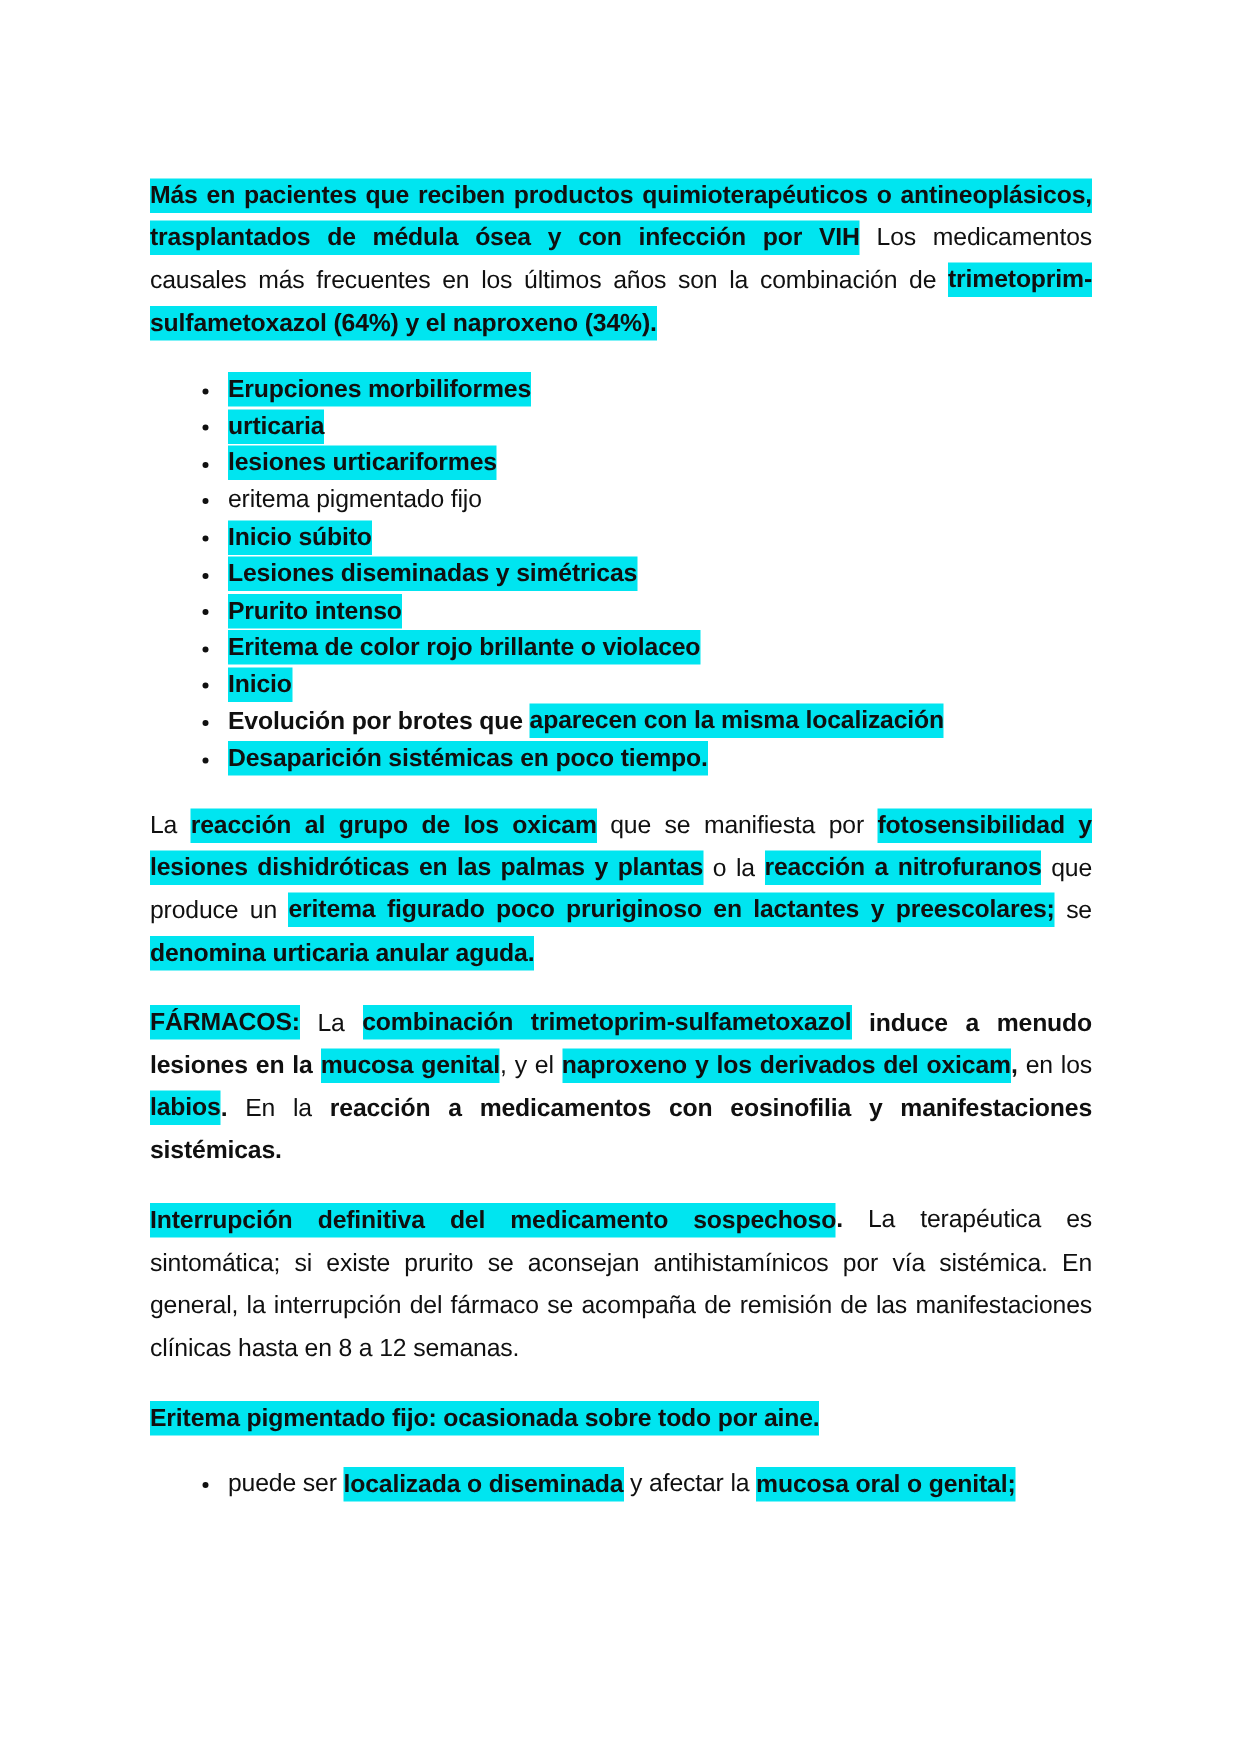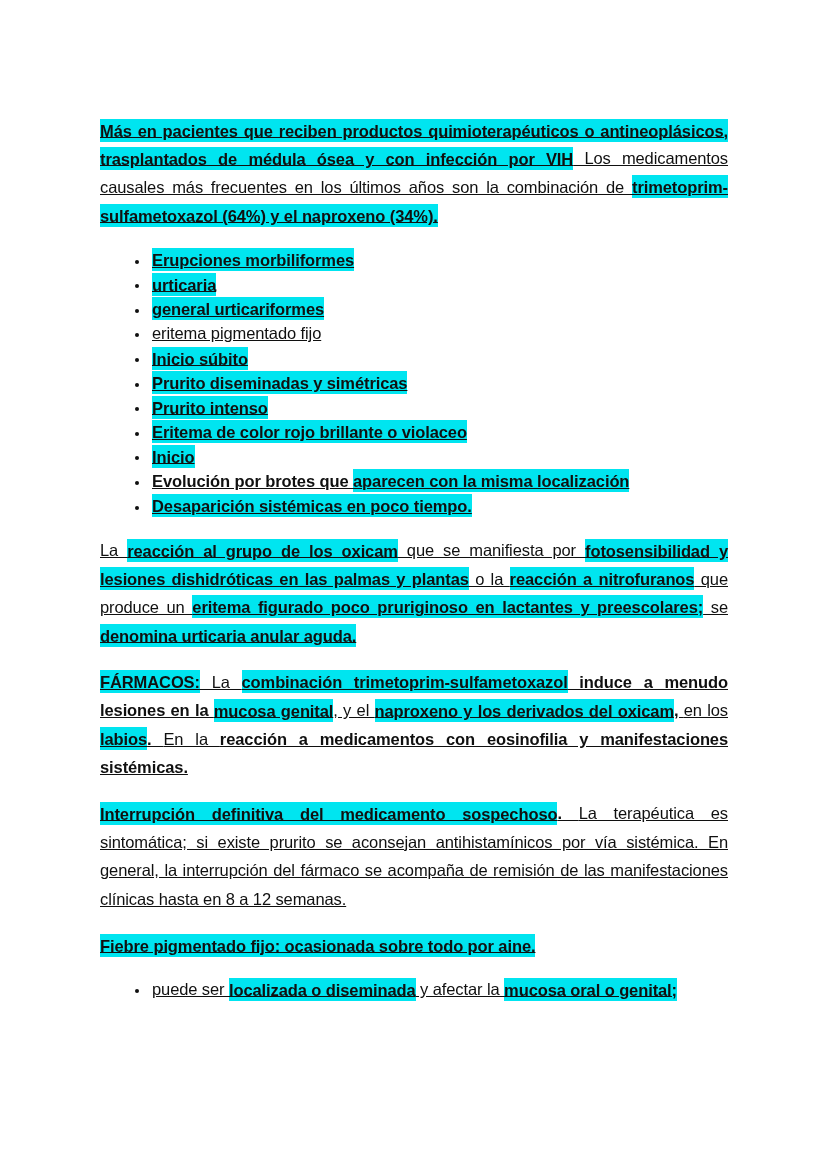--- a/index.html
+++ b/index.html
@@ -5,21 +5,21 @@
   :root { --hl:#00e5f0; --ink:#101010; --bg:#ffffff; }
   * { box-sizing: border-box; }
   html, body { margin: 0; padding: 0; }
   body {
     width: 828px; height: 1169px;
     background: var(--bg);
     color: var(--ink);
     font-family: "Liberation Sans", "DejaVu Sans", sans-serif;
     overflow: hidden;
   }
-  .page { width: 828px; height: 1169px; padding: 116px 100px 47px 100px; text-decoration: underline; }
+  .page { width: 828px; height: 1169px; padding: 116px 100px 47px 100px; }
   p.doc-par {
     margin: 0 0 18px 0;
     font-size: 16.5px;
     line-height: 28.4px;
     text-align: justify;
     letter-spacing: -0.1px;
   }
   ul.doc-list {
     margin: 0 0 18px 0;
     padding: 0 0 0 50px;
@@ -42,31 +42,31 @@
 </style>
 </head>
 <body>
 
 <div class="page">
   <div id="doc-body">
       <p class="doc-par"><span class="b hl">Más en pacientes que reciben productos quimioterapéuticos o antineoplásicos, trasplantados de médula ósea y con infección por VIH</span><span class=""> Los medicamentos causales más frecuentes en los últimos años son la combinación de </span><span class="b hl">trimetoprim-sulfametoxazol (64%) y el naproxeno (34%).</span></p>
       <ul class="doc-list">
         <li><span class="b hl">Erupciones morbiliformes</span></li>
         <li><span class="b hl">urticaria</span></li>
-        <li><span class="b hl">general urticariformes</span></li>
+        <li><span class="b hl">lesiones urticariformes</span></li>
         <li><span class="">eritema pigmentado fijo</span></li>
         <li><span class="b hl">Inicio súbito</span></li>
-        <li><span class="b hl">Prurito diseminadas y simétricas</span></li>
+        <li><span class="b hl">Lesiones diseminadas y simétricas</span></li>
         <li><span class="b hl">Prurito intenso</span></li>
         <li><span class="b hl">Eritema de color rojo brillante o violaceo</span></li>
         <li><span class="b hl">Inicio</span></li>
         <li><span class="b ">Evolución por brotes que </span><span class="b hl">aparecen con la misma localización</span></li>
         <li><span class="b hl">Desaparición sistémicas en poco tiempo.</span></li>
       </ul>
       <p class="doc-par"><span class="">La </span><span class="b hl">reacción al grupo de los oxicam</span><span class=""> que se manifiesta por </span><span class="b hl">fotosensibilidad y lesiones dishidróticas en las palmas y plantas</span><span class=""> o la </span><span class="b hl">reacción a nitrofuranos</span><span class=""> que produce un </span><span class="b hl">eritema figurado poco pruriginoso en lactantes y preescolares;</span><span class=""> se </span><span class="b hl">denomina urticaria anular aguda.</span></p>
       <p class="doc-par"><span class="b hl">FÁRMACOS:</span><span class=""> La </span><span class="b hl">combinación trimetoprim-sulfametoxazol</span><span class="b "> induce a menudo lesiones en la </span><span class="b hl">mucosa genital</span><span class="">, y el </span><span class="b hl">naproxeno y los derivados del oxicam</span><span class="b ">, </span><span class="">en los </span><span class="b hl">labios</span><span class="b ">. </span><span class="">En la </span><span class="b ">reacción a medicamentos con eosinofilia y manifestaciones sistémicas.</span></p>
       <p class="doc-par"><span class="b hl">Interrupción definitiva del medicamento sospechoso</span><span class="b ">. </span><span class="">La terapéutica es sintomática; si existe prurito se aconsejan antihistamínicos por vía sistémica. En general, la interrupción del fármaco se acompaña de remisión de las manifestaciones clínicas hasta en 8 a 12 semanas.</span></p>
-      <p class="doc-par"><span class="b hl">Fiebre pigmentado fijo: ocasionada sobre todo por aine.</span></p>
+      <p class="doc-par"><span class="b hl">Eritema pigmentado fijo: ocasionada sobre todo por aine.</span></p>
       <ul class="doc-list">
         <li><span class="">puede ser </span><span class="b hl">localizada o diseminada</span><span class=""> y afectar la </span><span class="b hl">mucosa oral o genital;</span></li>
       </ul>
     </div>
 </div>
 
 </body></html>

